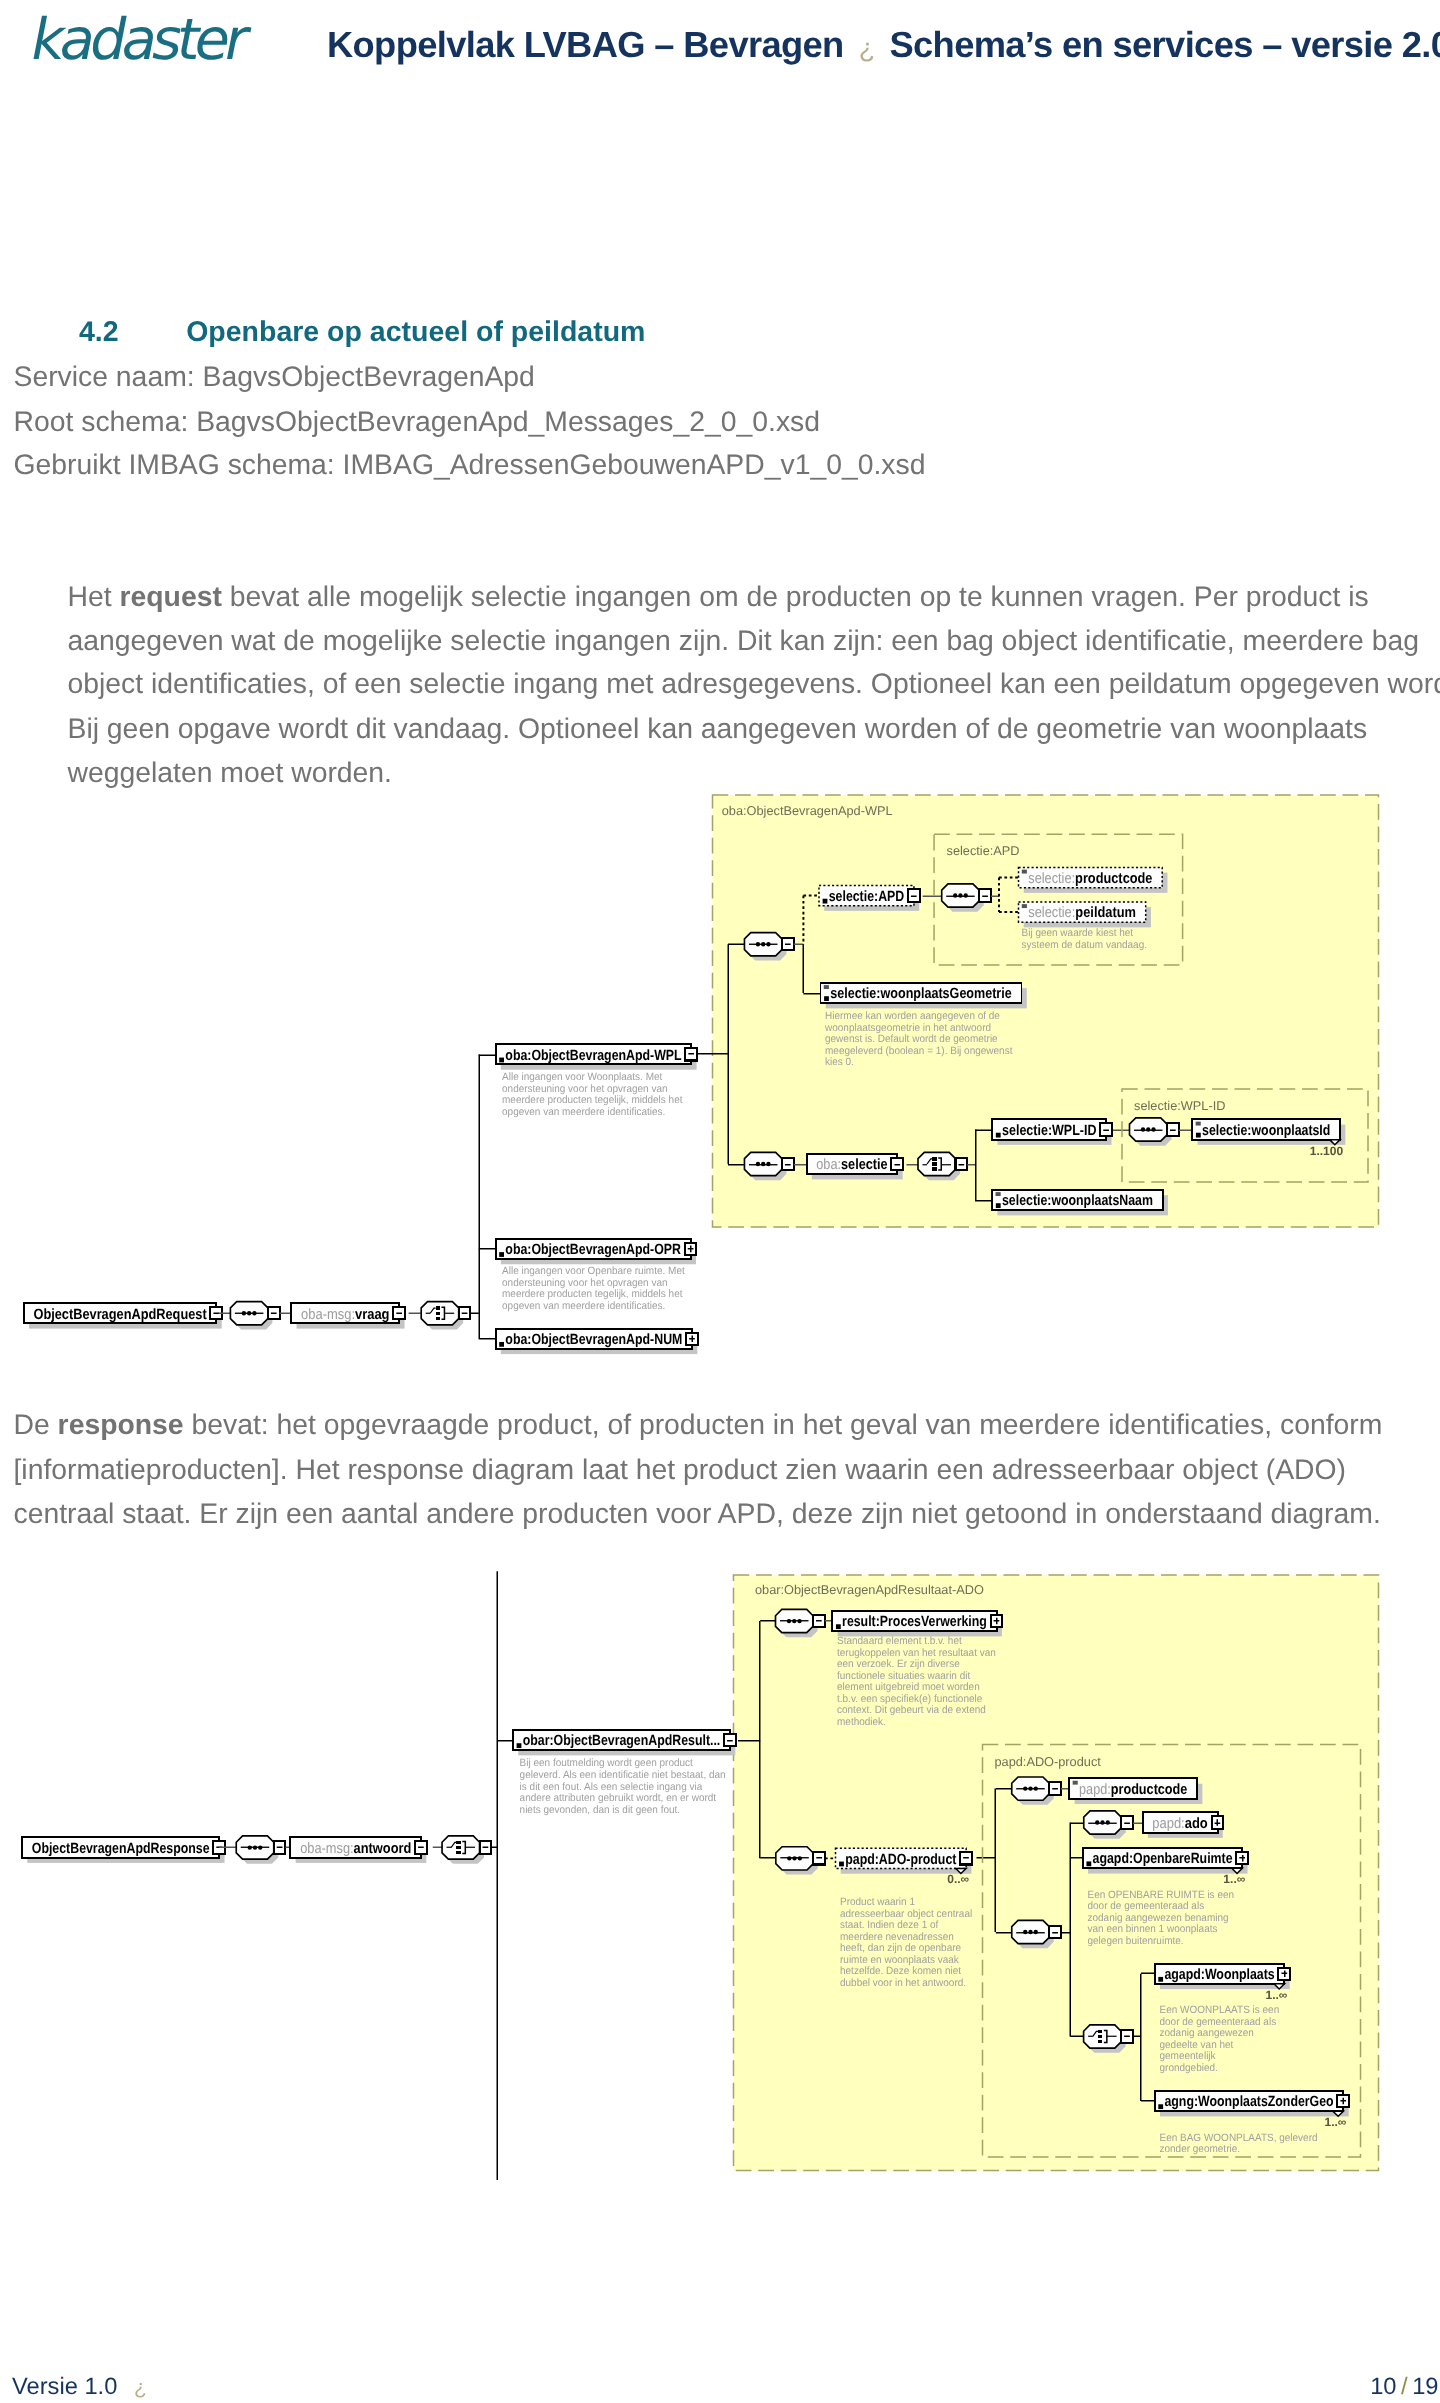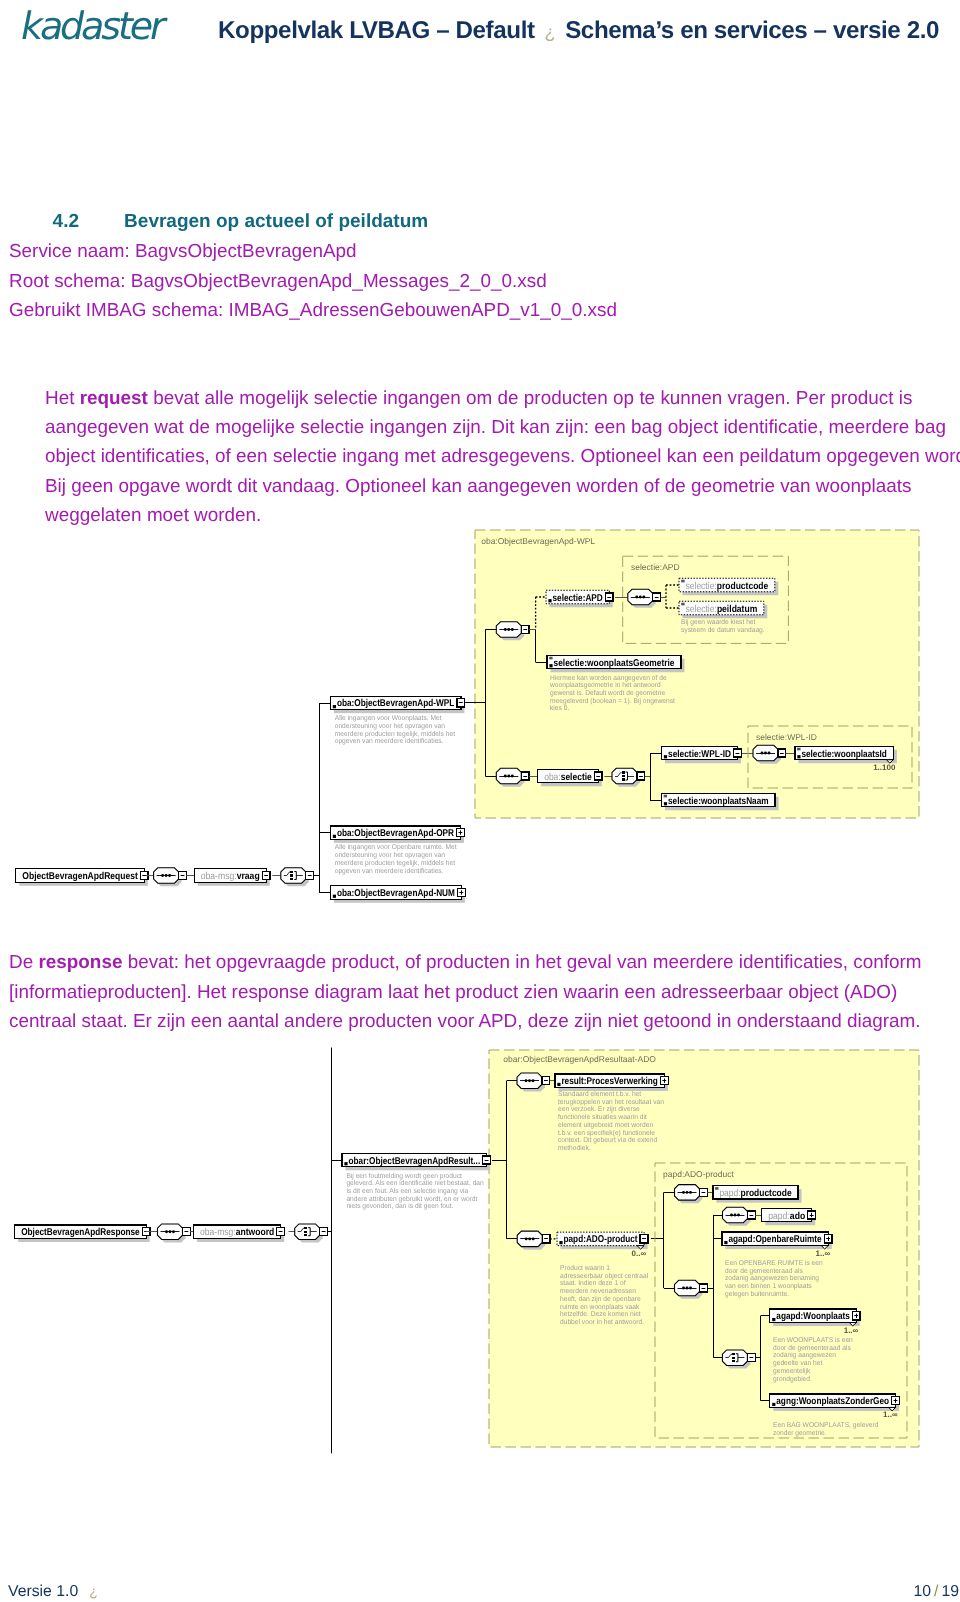--- a/index.html
+++ b/index.html
@@ -13,47 +13,47 @@
   #header{position:absolute;left:16px;top:0;width:950px;height:70px;padding-left:21px;}
   #logo{position:absolute;left:5px;top:4px;font-family:"DejaVu Sans",sans-serif;
         font-style:italic;font-weight:400;font-size:38px;color:#1a6e82;letter-spacing:-3.1px;}
   #doc-title{position:absolute;left:202px;top:17px;font-size:24.2px;font-weight:bold;
         color:#14335e;white-space:nowrap;letter-spacing:-0.42px;}
   #doc-title .sep{color:#b9b08a;font-weight:normal;font-size:18px;padding:0 10px;}
 
   
   #h2 {position:absolute;left:8.6px;top:211px;font-size:19px;font-weight:bold;color:#12697f;white-space:nowrap;}
   #h2 .num{display:inline-block;width:71.5px;margin-left:44px;}
-  .p{position:absolute;font-size:18.9px;color:#a21caf;line-height:29.2px;}
+  .p{position:absolute;font-size:18.9px;color:#737373;line-height:29.2px;}
   #p1{left:9px;top:237px;width:945px;line-height:29.6px;}
   #p2{left:9px;top:384px;width:948px;margin-left:36px;}
-  #p3{left:9px;top:936px;width:941px;line-height:29.5px;margin-top:12px;}
+  #p3{left:9px;top:936px;width:941px;line-height:29.5px;}
   .p b{font-weight:bold;}
 
   
   #footer{position:absolute;left:0;top:1583px;width:960px;height:30px;font-size:15.8px;color:#14335e;}
   #f-left{position:absolute;left:8px;top:0;}
   #f-left .sep{color:#b9b08a;padding-left:11px;font-size:14px;}
   #f-right{position:absolute;right:1px;top:0;}
   #f-right .slash{color:#8a9146;padding:0 3px;}
 
   
   .diagram{position:absolute;}
   svg{display:block;}
 </style>
 </head>
 <body>
 
 <div class="page">
   <div id="header">
     <div id="logo">kadaster</div>
-    <div id="doc-title"><span>Koppelvlak LVBAG – Default</span><span class="sep">¿</span><span>Schema’s en services – versie 2.0</span></div>
+    <div id="doc-title"><span>Koppelvlak LVBAG – Bevragen</span><span class="sep">¿</span><span>Schema’s en services – versie 2.0</span></div>
   </div>
 
-  <div id="h2"><span class="num">4.2</span><span>Bevragen op actueel of peildatum</span></div>
+  <div id="h2"><span class="num">4.2</span><span>Openbare op actueel of peildatum</span></div>
 
   <div id="p1" class="p">
     <div>Service naam: BagvsObjectBevragenApd</div>
     <div>Root schema: BagvsObjectBevragenApd_Messages_2_0_0.xsd</div>
     <div>Gebruikt IMBAG schema: IMBAG_AdressenGebouwenAPD_v1_0_0.xsd</div>
   </div>
 
   <div id="p2" class="p"><span>Het </span><b>request</b><span> bevat alle mogelijk selectie ingangen om de producten op te kunnen vragen. Per product is aangegeven wat de mogelijke selectie ingangen zijn. Dit kan zijn: een bag object identificatie, meerdere bag object identificaties, of een selectie ingang met adresgegevens. Optioneel kan een peildatum opgegeven worden. Bij geen opgave wordt dit vandaag. Optioneel kan aangegeven worden of de geometrie van woonplaats weggelaten moet worden.</span></div>
 
   <div id="p3" class="p"><span>De </span><b>response</b><span> bevat: het opgevraagde product, of producten in het geval van meerdere identificaties, conform [informatieproducten]. Het response diagram laat het product zien waarin een adresseerbaar object (ADO) centraal staat. Er zijn een aantal andere producten voor APD, deze zijn niet getoond in onderstaand diagram.</span></div>

